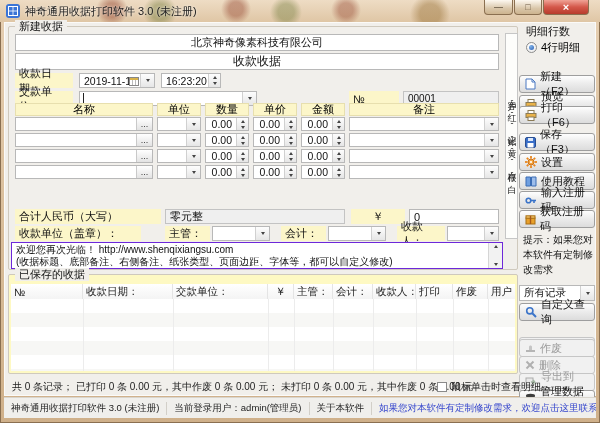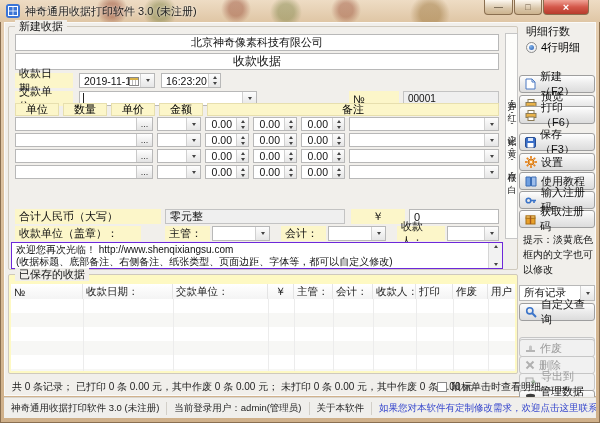--- a/index.html
+++ b/index.html
@@ -205,20 +205,21 @@
           </span>
       </div>
       <div class="yl" style="position:absolute;left:340px;top:64px;width:50px;height:15px;">
           <span>№</span>
         </div>
       <div class="fb ro" style="position:absolute;left:394px;top:64px;width:96px;height:15px;">
         <span class="txt" style="font-size:10px;">00001</span>
       </div>
 
       <div class="drow" style="top:76px;height:13px;">
+        <div class="thead-cell w-name">名称</div>
         <div class="thead-cell w-sm">单位</div>
         <div class="thead-cell w-sm">数量</div>
         <div class="thead-cell w-sm">单价</div>
         <div class="thead-cell w-sm">金额</div>
         <div class="thead-cell w-rem">备注</div>
       </div>
 
       <div class="drow" style="top:90px;">
         <div class="fb w-name">
             <span class="txt"></span>
@@ -585,21 +586,21 @@
         <span>
             <svg width="11" height="11">
               <rect x="1" y="4" width="9" height="6" fill="#e8a02a" stroke="#a86f15"></rect>
               <rect x="1" y="1.8" width="9" height="2.4" fill="#f3c36a" stroke="#a86f15"></rect>
               <line x1="5.5" y1="1.8" x2="5.5" y2="10" stroke="#a8591a" stroke-width="1.4"></line>
             </svg>
           </span>
         <span>获取注册码</span>
       </div>
 
-      <div class="hint">提示：淡黄底色框内的文字也可以修改</div>
+      <div class="hint">提示：如果您对本软件有定制修改需求</div>
 
       <div class="fb filter">
         <span class="txt" style="font-size:10.5px;">所有记录</span>
         <span class="dd">
             <span class="tri-d s"></span>
           </span>
       </div>
       <div class="sbtn" style="top:281px;">
         <span>
             <svg width="12" height="12">

